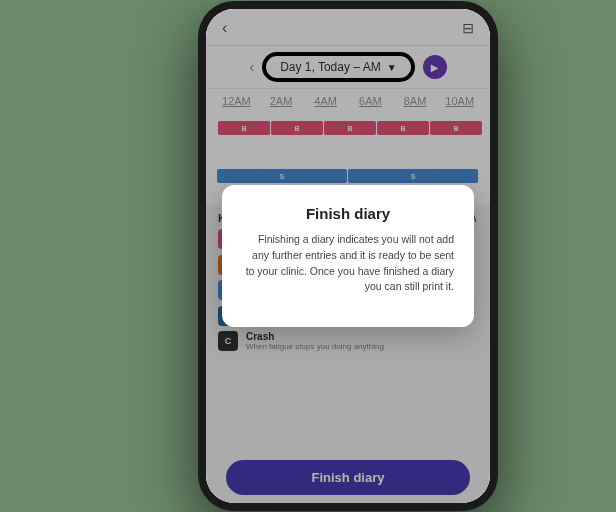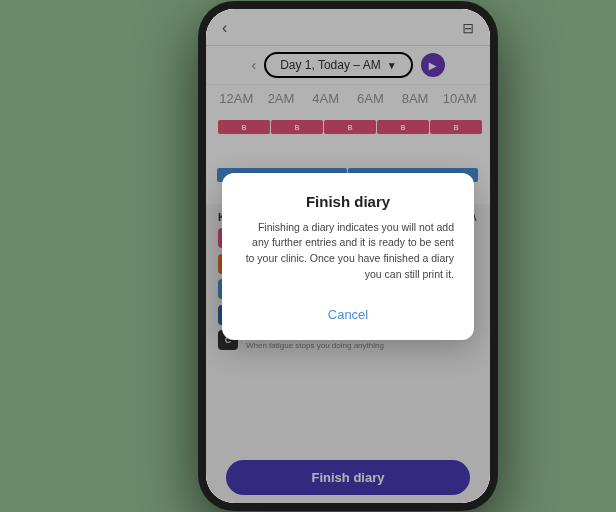--- a/index.html
+++ b/index.html
@@ -78,21 +78,21 @@
       flex-shrink: 0;
       border-bottom: 1px solid #eee;
     }
 
     .day-selector-arrow-left {
       color: #888;
       font-size: 14px;
     }
 
     .day-selector-text {
-      border: 2px solid #000000;
+      border: 4px solid #000000;
       border-radius: 20px;
       padding: 4px 14px;
       font-size: 12px;
       color: #333;
       display: flex;
       align-items: center;
       gap: 6px;
       background: #fff;
     }
 
@@ -116,24 +116,25 @@
     
     .timeline-area {
       background: #fff;
       padding: 6px 8px;
       flex-shrink: 0;
     }
 
     .time-labels {
       display: flex;
       padding-left: 0;
-      font-size: 13px;
+      font-size: 11px;
       color: #999;
       margin-bottom: 14px;
       gap: 0;
+      text-decoration: underline;
     }
 
     .time-label {
       flex: 1;
       text-align: center;
     }
 
     .timeline-grid {
       display: flex;
       flex-direction: column;
@@ -457,18 +458,17 @@
     </div>
 
     <div class="bottom-bar">
       <button class="finish-btn">Finish diary</button>
     </div>
 
     <div class="modal-overlay">
       <div class="modal-card">
         <div class="modal-title">Finish diary</div>
         <div class="modal-body">Finishing a diary indicates you will not add any further entries and it is ready to be sent to your clinic. Once you have finished a diary you can still print it.</div>
-        <span class="modal-action-cancel">Cancel</span>
       </div>
     </div>
 
   </div>
 </div>
 
 </body></html>

